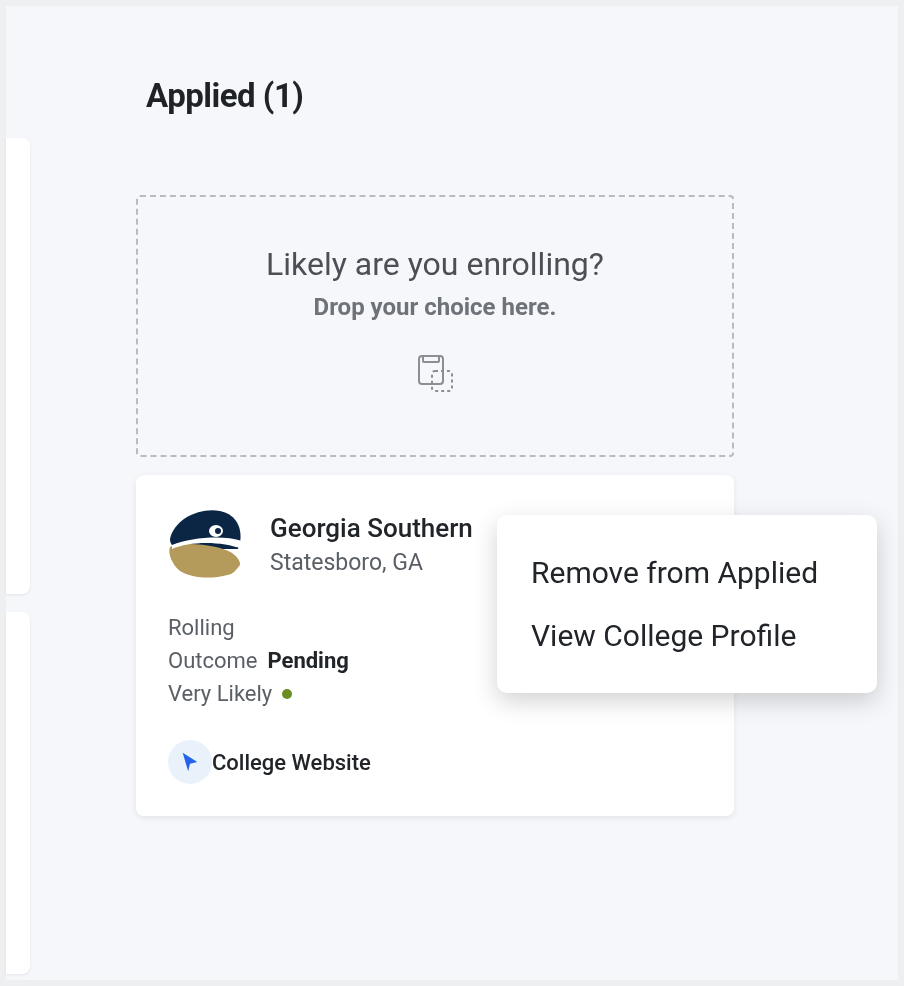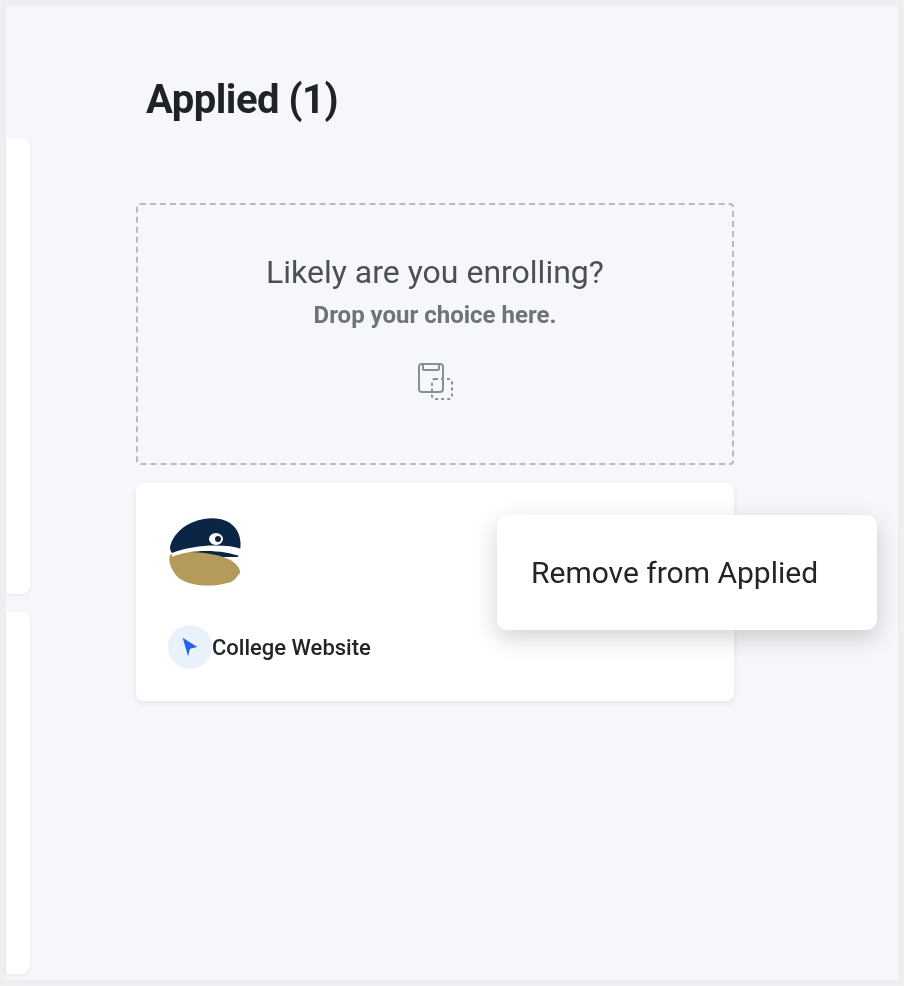--- a/index.html
+++ b/index.html
@@ -17,21 +17,21 @@
       height: 100%;
     }
     .panel {
       background: #f5f7fa;
       height: 100%;
       width: 100%;
       padding: 70px 60px 30px 60px;
       position: relative;
     }
     .page-title {
-      font-size: 40px;
+      font-size: 33px;
       font-weight: 700;
       color: #1f2328;
       margin-left: 80px;
       margin-bottom: 80px;
       letter-spacing: -0.5px;
     }
 
     .left-stub {
       position: absolute;
       left: 0;
@@ -185,31 +185,48 @@
         <div class="school-logo">
           <svg viewBox="0 0 78 78" width="78" height="78">
             <circle cx="39" cy="39" r="39" fill="#ffffff"></circle>
             <path d="M2 34 C 6 14, 32 2, 52 6 C 72 10, 76 30, 70 44 L 14 44 C 6 44, 2 40, 2 34 Z" fill="#0b2545"></path>
             <ellipse cx="48" cy="26" rx="7" ry="6" fill="#ffffff"></ellipse>
             <circle cx="50" cy="26" r="3" fill="#0b2545"></circle>
             <path d="M2 42 C 10 38, 30 38, 48 42 C 66 46, 74 54, 72 64 C 60 74, 28 76, 12 66 C 2 58, 0 48, 2 42 Z" fill="#b49a5b"></path>
             <path d="M4 40 C 24 32, 56 30, 74 36 L 74 44 C 54 36, 22 36, 4 44 Z" fill="#ffffff"></path>
           </svg>
         </div>
-      </div>
-
+        <div>
+          <div class="school-name">Georgia Southern</div>
+          <div class="school-loc">Statesboro, GA</div>
+        </div>
+      </div>
+
+      <div class="card-body">
+        <div class="row">Rolling</div>
+        <div class="row">
+          <span>Outcome</span>
+          <strong>Pending</strong>
+        </div>
+
+        <div class="row">
+          <span>Very Likely</span>
+          <span class="likely-dot"></span>
+        </div>
+      </div>
 
       <div class="card-footer">
         <div class="cursor-chip">
           <svg width="22" height="22" viewBox="0 0 24 24">
             <path d="M4 2 L20 12 L12 14 L10 22 Z" fill="#2563eb"></path>
           </svg>
         </div>
         <div class="website-link">College Website</div>
       </div>
     </div>
 
     <div class="menu">
       <div class="menu-item">Remove from Applied</div>
+      <div class="menu-item">View College Profile</div>
     </div>
 
   </div>
 </div>
 
 </body></html>

